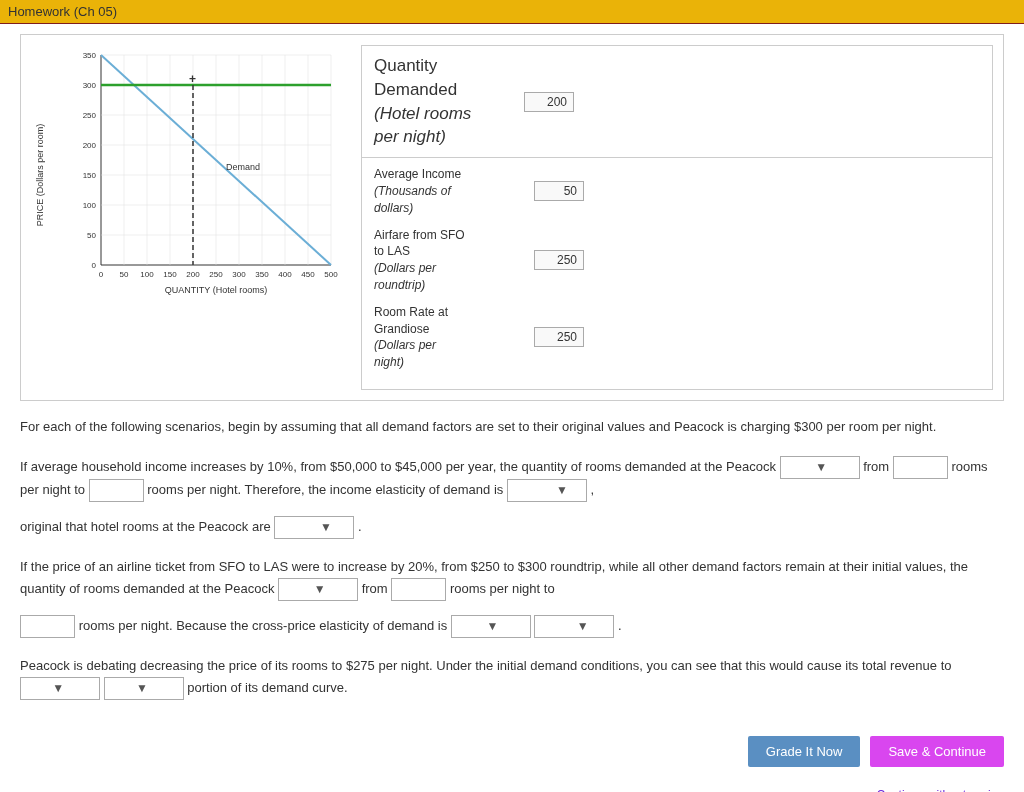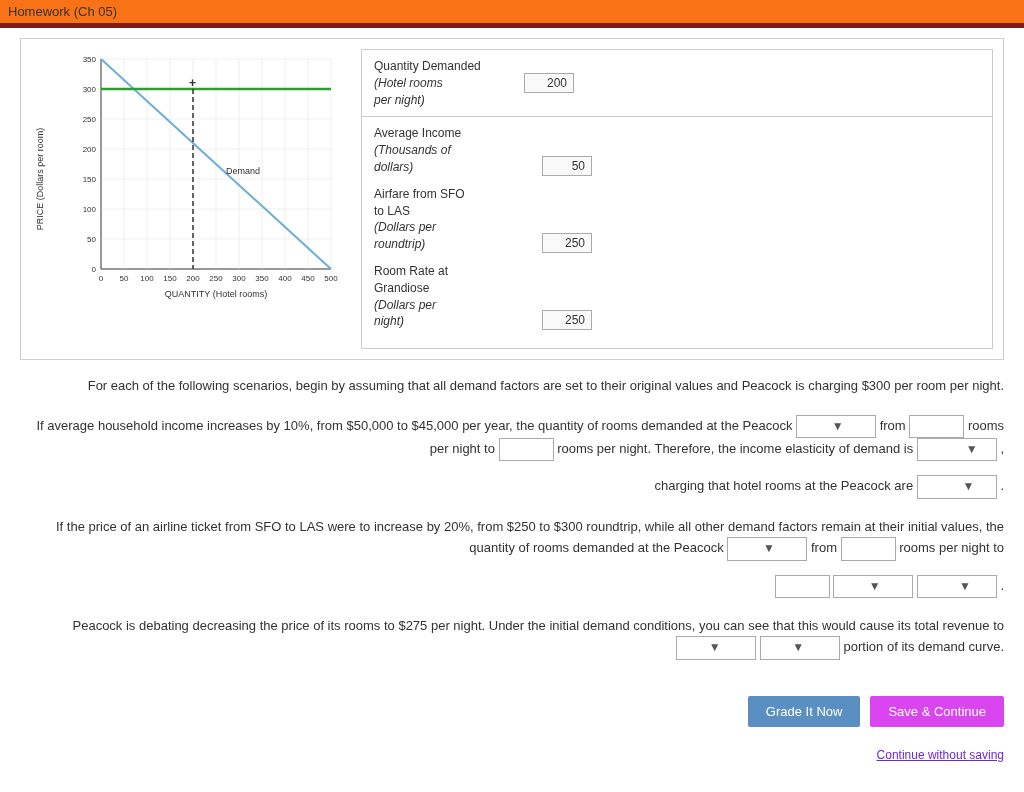--- a/index.html
+++ b/index.html
@@ -3,24 +3,24 @@
   <meta charset="utf-8">
   <style>
     * { box-sizing: border-box; margin: 0; padding: 0; }
     body {
       font-family: Arial, sans-serif;
       font-size: 13px;
       background: #fff;
       color: #333;
     }
     .title-bar {
-      background: #f97316;
+      background: #eab308;
       padding: 4px 8px;
       font-size: 13px;
-      border-bottom: 5px solid #7f1d1d;
+      border-bottom: 1px solid #7f1d1d;
     }
     .main-content {
       padding: 10px 20px 20px 20px;
     }
     .top-section {
       display: flex;
       gap: 20px;
       margin-bottom: 16px;
       border: 1px solid #ccc;
       padding: 10px;
@@ -39,57 +39,56 @@
       padding: 0;
     }
     .qd-section {
       padding: 8px 12px;
       border-bottom: 1px solid #ccc;
       display: flex;
       align-items: center;
       gap: 10px;
     }
     .qd-label {
-      font-size: 12px;
+      font-size: 17px;
       line-height: 1.4;
       width: 140px;
     }
     .demand-factors-section {
       padding: 8px 12px;
     }
     .demand-factors-title {
       font-size: 13px;
       font-weight: bold;
       color: #444;
       margin-bottom: 8px;
     }
     .factor-row {
       display: flex;
-      align-items: flex-end;
-      gap: 18px;
+      align-items: center;
+      gap: 10px;
       margin-bottom: 10px;
     }
     .factor-label {
       font-size: 12px;
       line-height: 1.4;
       width: 150px;
     }
     .value-box {
       border: 1px solid #aaa;
       padding: 2px 6px;
       min-width: 50px;
       text-align: right;
       font-size: 12px;
       background: #f9f9f9;
     }
     .scenario-text {
       font-size: 13px;
       line-height: 1.6;
       margin-bottom: 14px;
-      text-align: right;
     }
     .inline-select {
       display: inline-flex;
       align-items: center;
       border: 1px solid #aaa;
       background: #fff;
       padding: 1px 4px;
       font-size: 12px;
       cursor: pointer;
       min-width: 80px;
@@ -269,21 +268,21 @@
       <span> rooms per night to </span>
       <span class="inline-input">&nbsp;</span>
       <span> rooms per night. Therefore, the income elasticity of demand is </span>
       <span class="inline-select">
           <span>&nbsp;&nbsp;&nbsp;&nbsp;&nbsp;&nbsp;&nbsp;&nbsp;&nbsp;&nbsp;&nbsp;&nbsp;</span>
           <span class="arrow">▼</span>
         </span>
       <span>,</span>
     </div>
     <div class="scenario-text">
-      <span>charging that hotel rooms at the Peacock are </span>
+      <span>original that hotel rooms at the Peacock are </span>
       <span class="inline-select">
           <span>&nbsp;&nbsp;&nbsp;&nbsp;&nbsp;&nbsp;&nbsp;&nbsp;&nbsp;&nbsp;&nbsp;</span>
           <span class="arrow">▼</span>
         </span>
       <span> .</span>
     </div>
   </div>
 
   <div class="scenario-block">
     <div class="scenario-text">
@@ -291,20 +290,21 @@
       <span class="inline-select">
           <span>&nbsp;&nbsp;&nbsp;&nbsp;&nbsp;&nbsp;&nbsp;&nbsp;</span>
           <span class="arrow">▼</span>
         </span>
       <span> from </span>
       <span class="inline-input">&nbsp;</span>
       <span> rooms per night to</span>
     </div>
     <div class="scenario-text">
       <span class="inline-input">&nbsp;</span>
+      <span> rooms per night. Because the cross-price elasticity of demand is </span>
       <span class="inline-select">
           <span>&nbsp;&nbsp;&nbsp;&nbsp;&nbsp;&nbsp;&nbsp;&nbsp;</span>
           <span class="arrow">▼</span>
         </span>
       <span class="inline-select">
           <span>&nbsp;&nbsp;&nbsp;&nbsp;&nbsp;&nbsp;&nbsp;&nbsp;&nbsp;&nbsp;</span>
           <span class="arrow">▼</span>
         </span>
       <span> .</span>
     </div>

